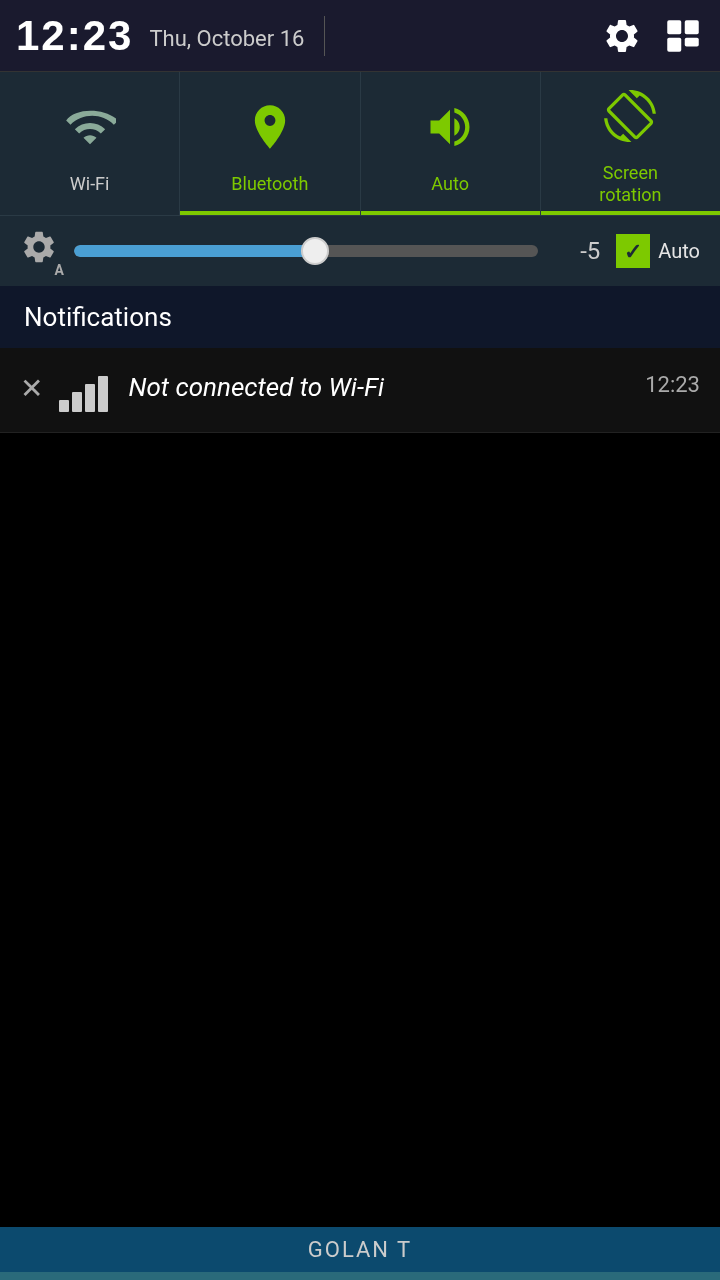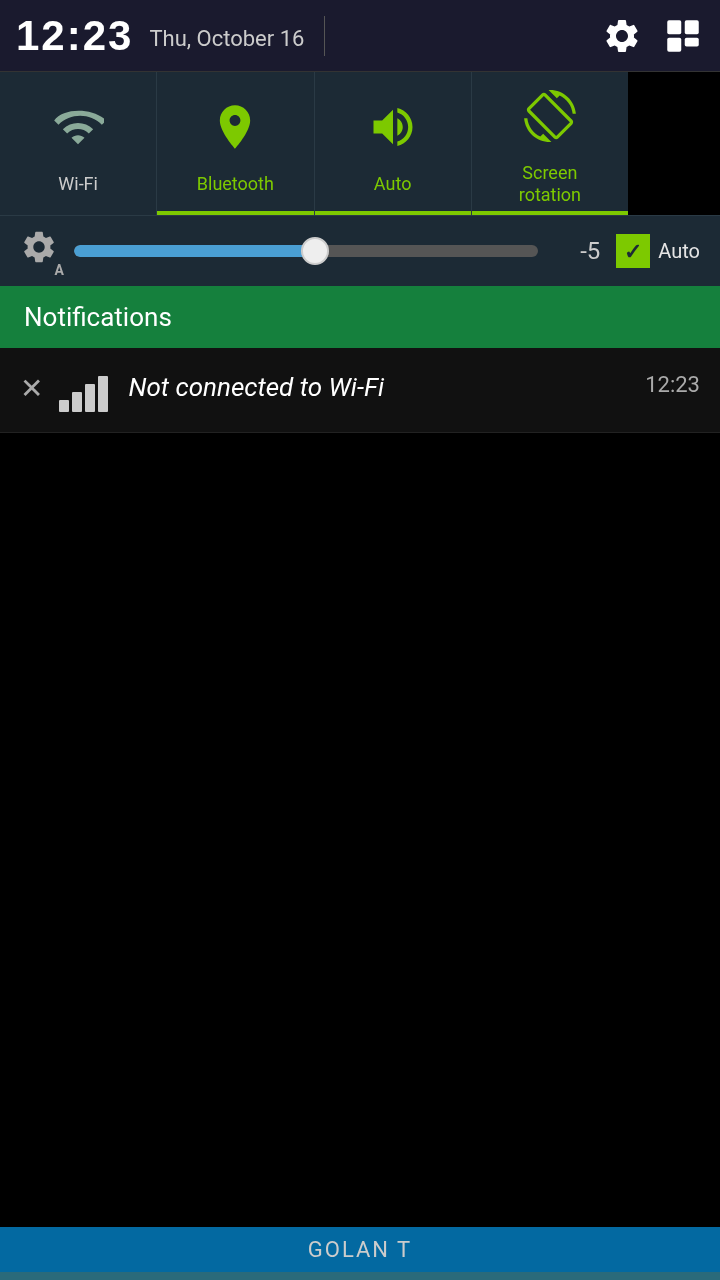--- a/index.html
+++ b/index.html
@@ -50,21 +50,21 @@
     .status-icon-btn {
       color: #fff;
       cursor: pointer;
       display: flex;
       align-items: center;
       justify-content: center;
     }
 
     
     #quick-settings {
-      width: 628px;
+      width: 720px;
       background: #1c2a35;
       display: flex;
       flex-direction: row;
     }
     .qs-tile {
       flex: 1;
       display: flex;
       flex-direction: column;
       align-items: center;
       justify-content: center;
@@ -167,21 +167,21 @@
       font-weight: bold;
     }
     .auto-label {
       color: #e5e5e5;
       font-size: 20px;
     }
 
     
     #notifications-header {
       width: 720px;
-      background: #15803d;
+      background: #0f172a;
       padding: 16px 24px;
     }
     #notifications-title {
       color: #fff;
       font-size: 26px;
     }
 
     
     #notification-item {
       width: 720px;
@@ -233,21 +233,21 @@
       align-self: flex-start;
       margin-top: 4px;
     }
 
     
     #bottom-area {
       position: absolute;
       bottom: 0;
       left: 0;
       width: 720px;
-      background: #0369a1;
+      background: #0c4a6e;
     }
     #carrier-label {
       text-align: center;
       color: #ccc;
       font-size: 22px;
       padding: 10px 0;
       letter-spacing: 2px;
     }
     #bottom-bar {
       height: 8px;

